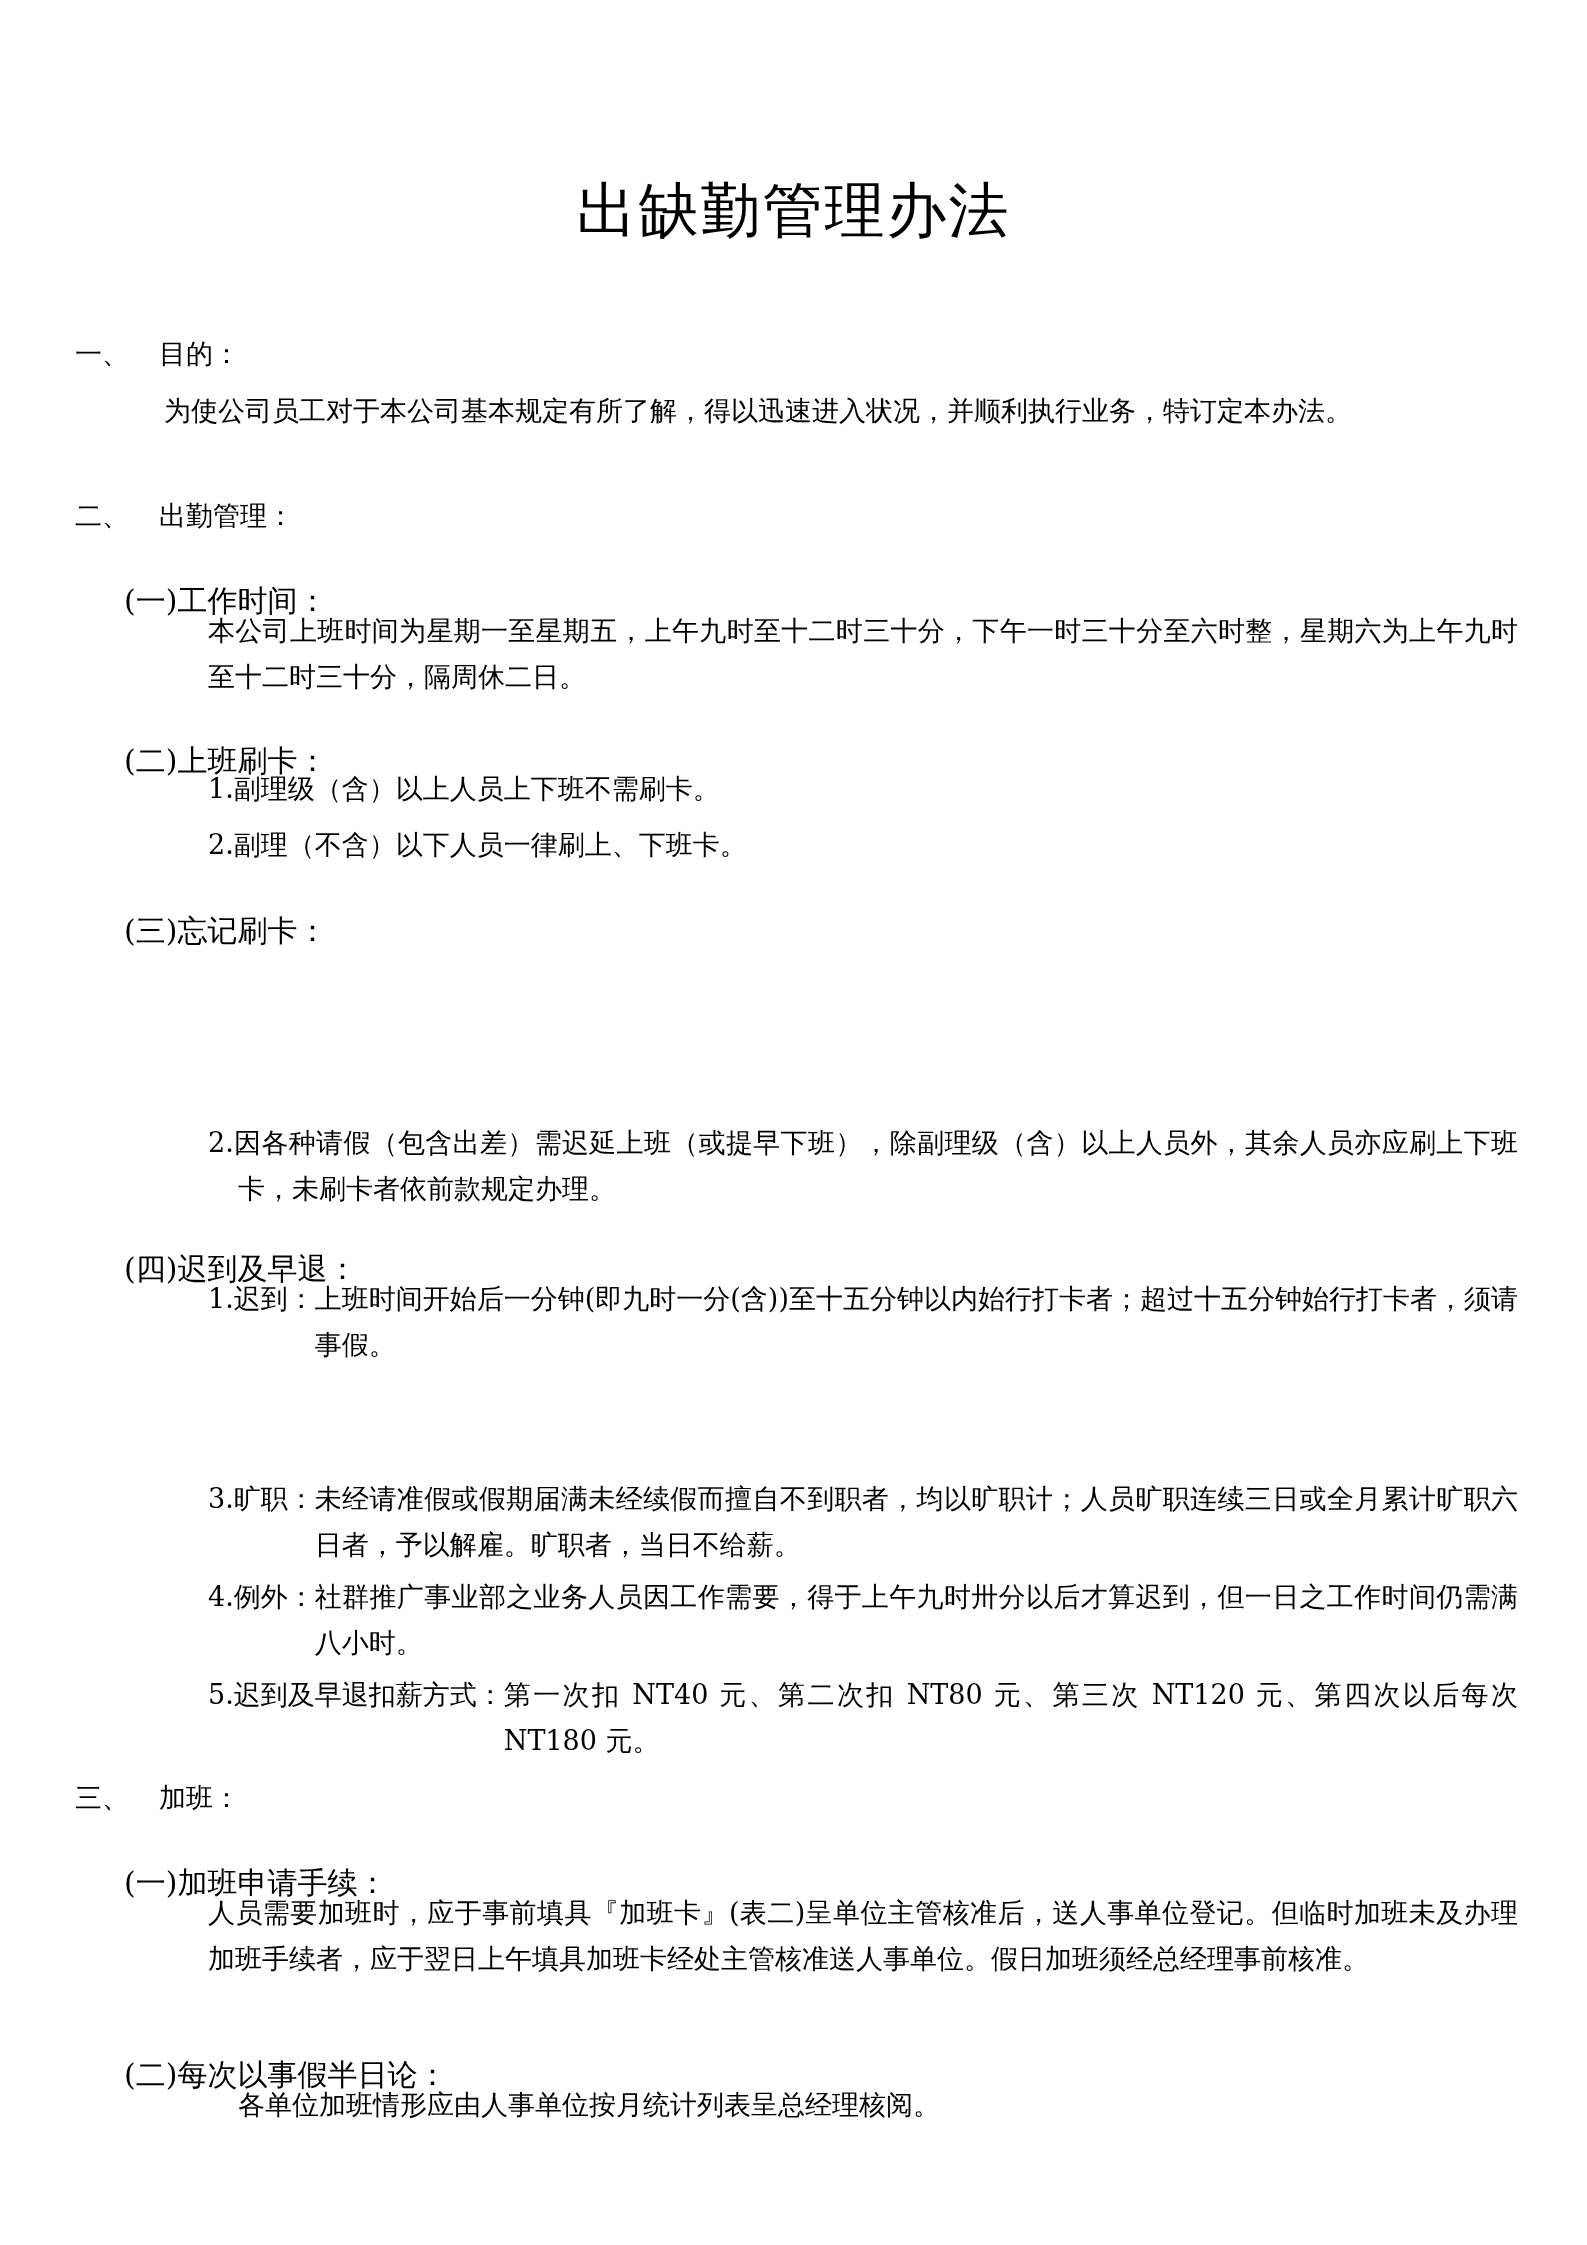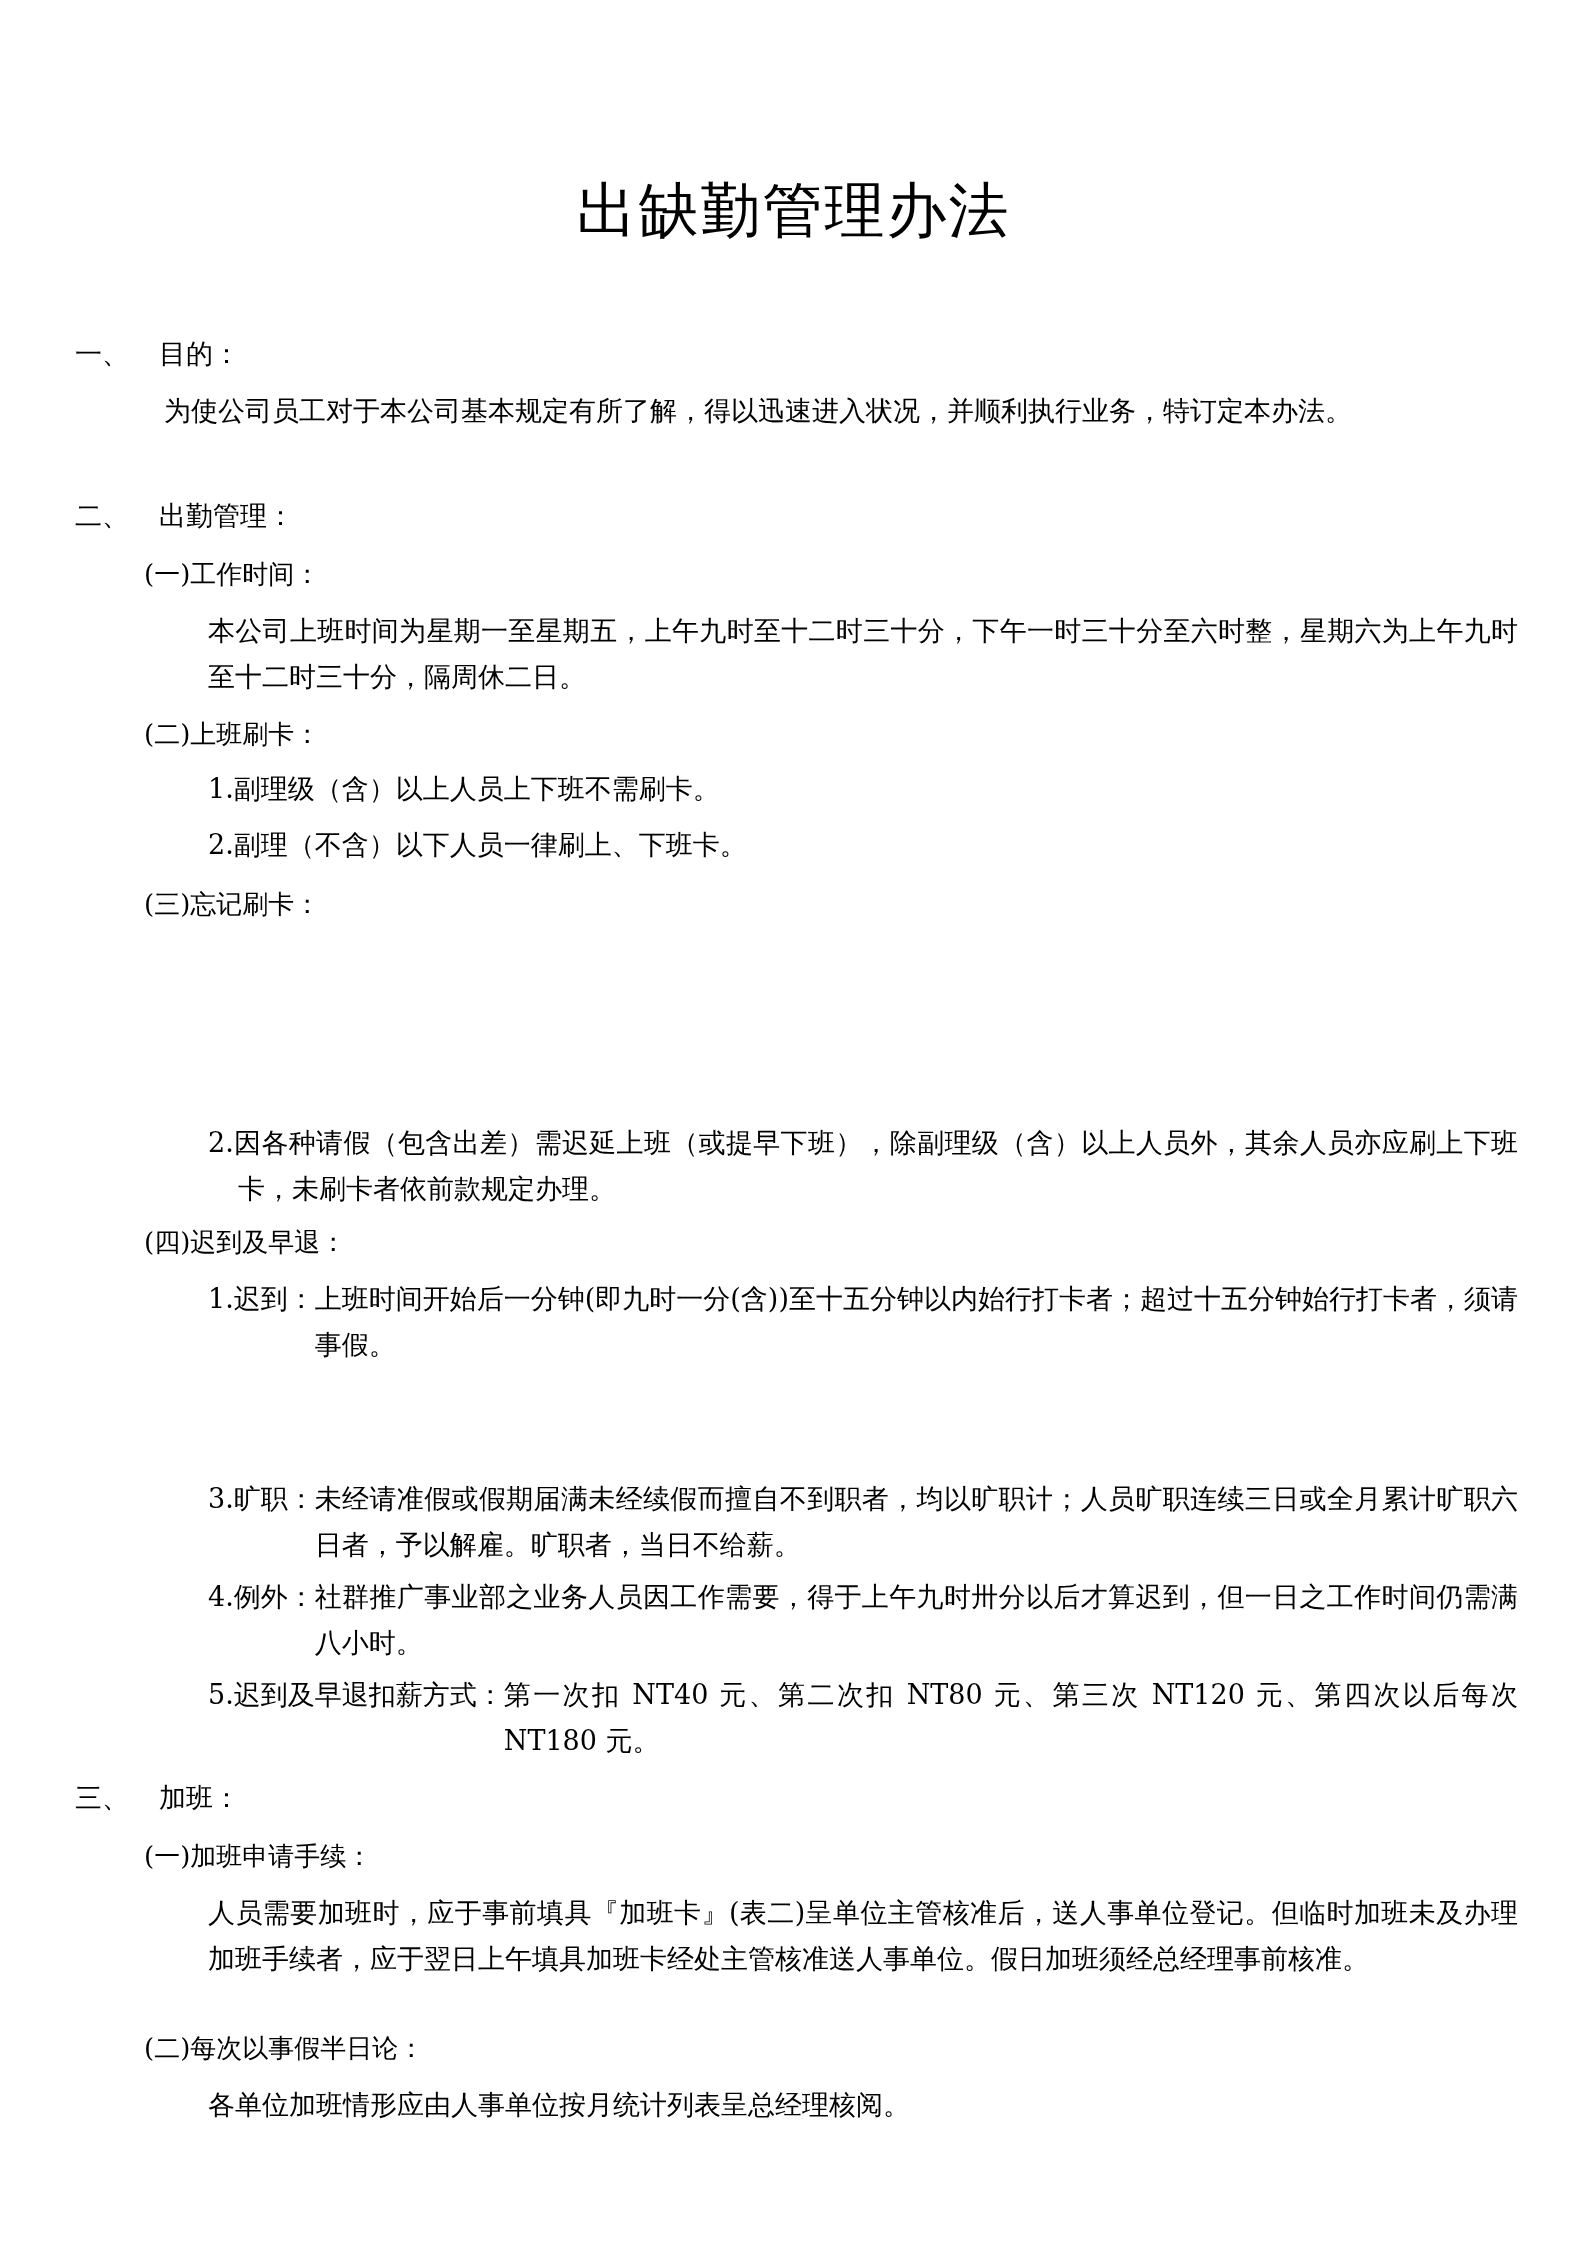--- a/index.html
+++ b/index.html
@@ -3,21 +3,21 @@
 <meta charset="utf-8">
 <style>
   html, body { margin:0; padding:0; background:#ffffff; }
   body { width:1587px; height:2245px; position:relative; overflow:hidden;
          font-family:"DejaVu Serif","Liberation Serif",serif; color:#000; }
   .page { position:absolute; left:0; top:0; width:1587px; height:2245px; }
   .title { position:absolute; left:0; width:1587px; top:170px; text-align:center;
            font-family:"DejaVu Sans","Liberation Sans",sans-serif; font-size:60px; line-height:80px; letter-spacing:2px; }
   .sec { position:absolute; left:75px; font-family:"DejaVu Sans","Liberation Sans",sans-serif; font-size:27px; line-height:36px; }
   .sec .num { display:inline-block; width:84px; }
-  .sub { position:absolute; left:144px; font-size:26px; line-height:36px; }
+  .sub { position:absolute; left:124px; font-size:30px; line-height:36px;margin-top:27px; }
   .para { position:absolute; left:208px; width:1310px; font-size:27px; line-height:46px; text-align:justify; }
   .p-short { left:164px; width:1360px; }
   .item { position:absolute; left:208px; width:1310px; font-size:27px; line-height:46px; text-align:justify; }
   .item.hang1 { padding-left:30px; text-indent:-30px; width:1280px; }
   .hangrow { position:absolute; left:208px; width:1310px; font-size:27px; line-height:46px; display:flex; }
   .hangrow .lbl { flex:none; }
   .hangrow .txt { flex:1; text-align:justify; }
 </style>
 </head>
 <body>
@@ -65,15 +65,15 @@
   </div>
 
   <div class="sec" style="top:1780px;">
     <span class="num">三、</span><span>加班：</span>
   </div>
 
   <div class="sub" style="top:1838px;">(一)加班申请手续：</div>
   <div class="para" style="top:1890px;">人员需要加班时，应于事前填具『加班卡』(表二)呈单位主管核准后，送人事单位登记。但临时加班未及办理加班手续者，应于翌日上午填具加班卡经处主管核准送人事单位。假日加班须经总经理事前核准。</div>
 
   <div class="sub" style="top:2030px;">(二)每次以事假半日论：</div>
-  <div class="para" style="top:2082px;">各单位加班情形应由人事单位按月统计列表呈总经理核阅。</div>
+  <div class="para" style="top:2082px;margin-left:30px;">各单位加班情形应由人事单位按月统计列表呈总经理核阅。</div>
 
 </div>
 
 </body></html>

